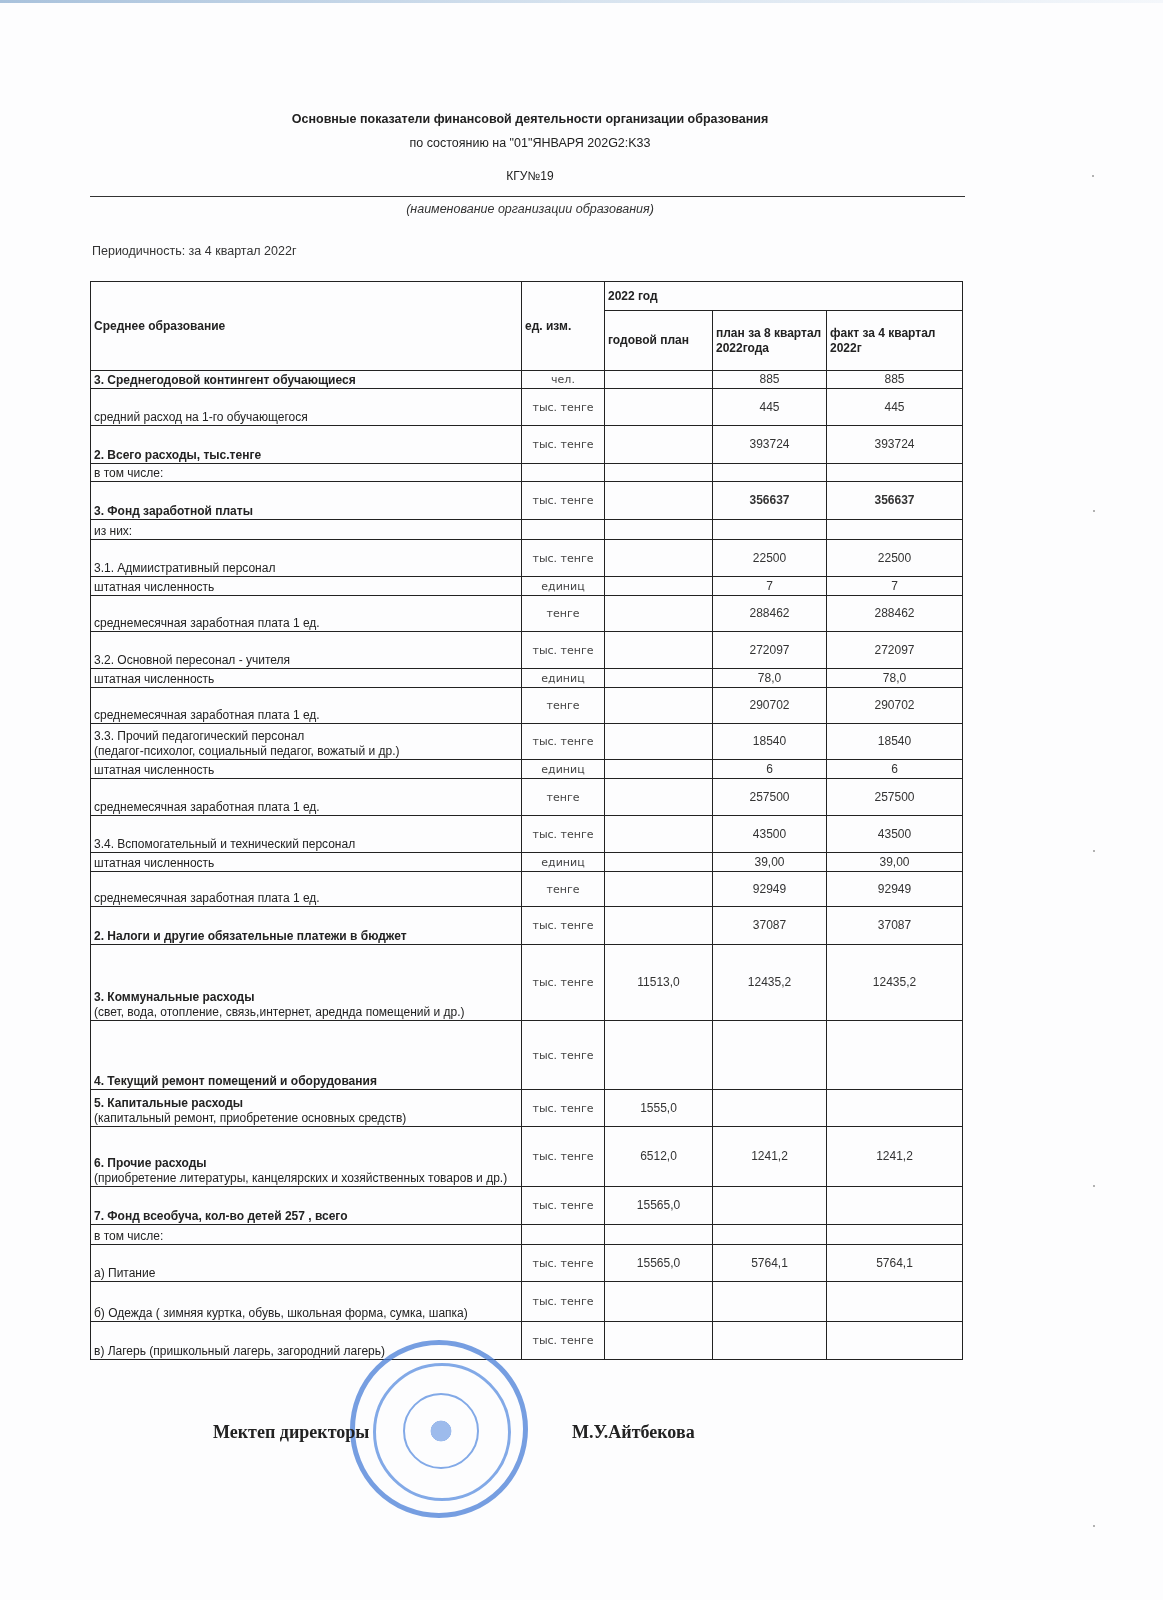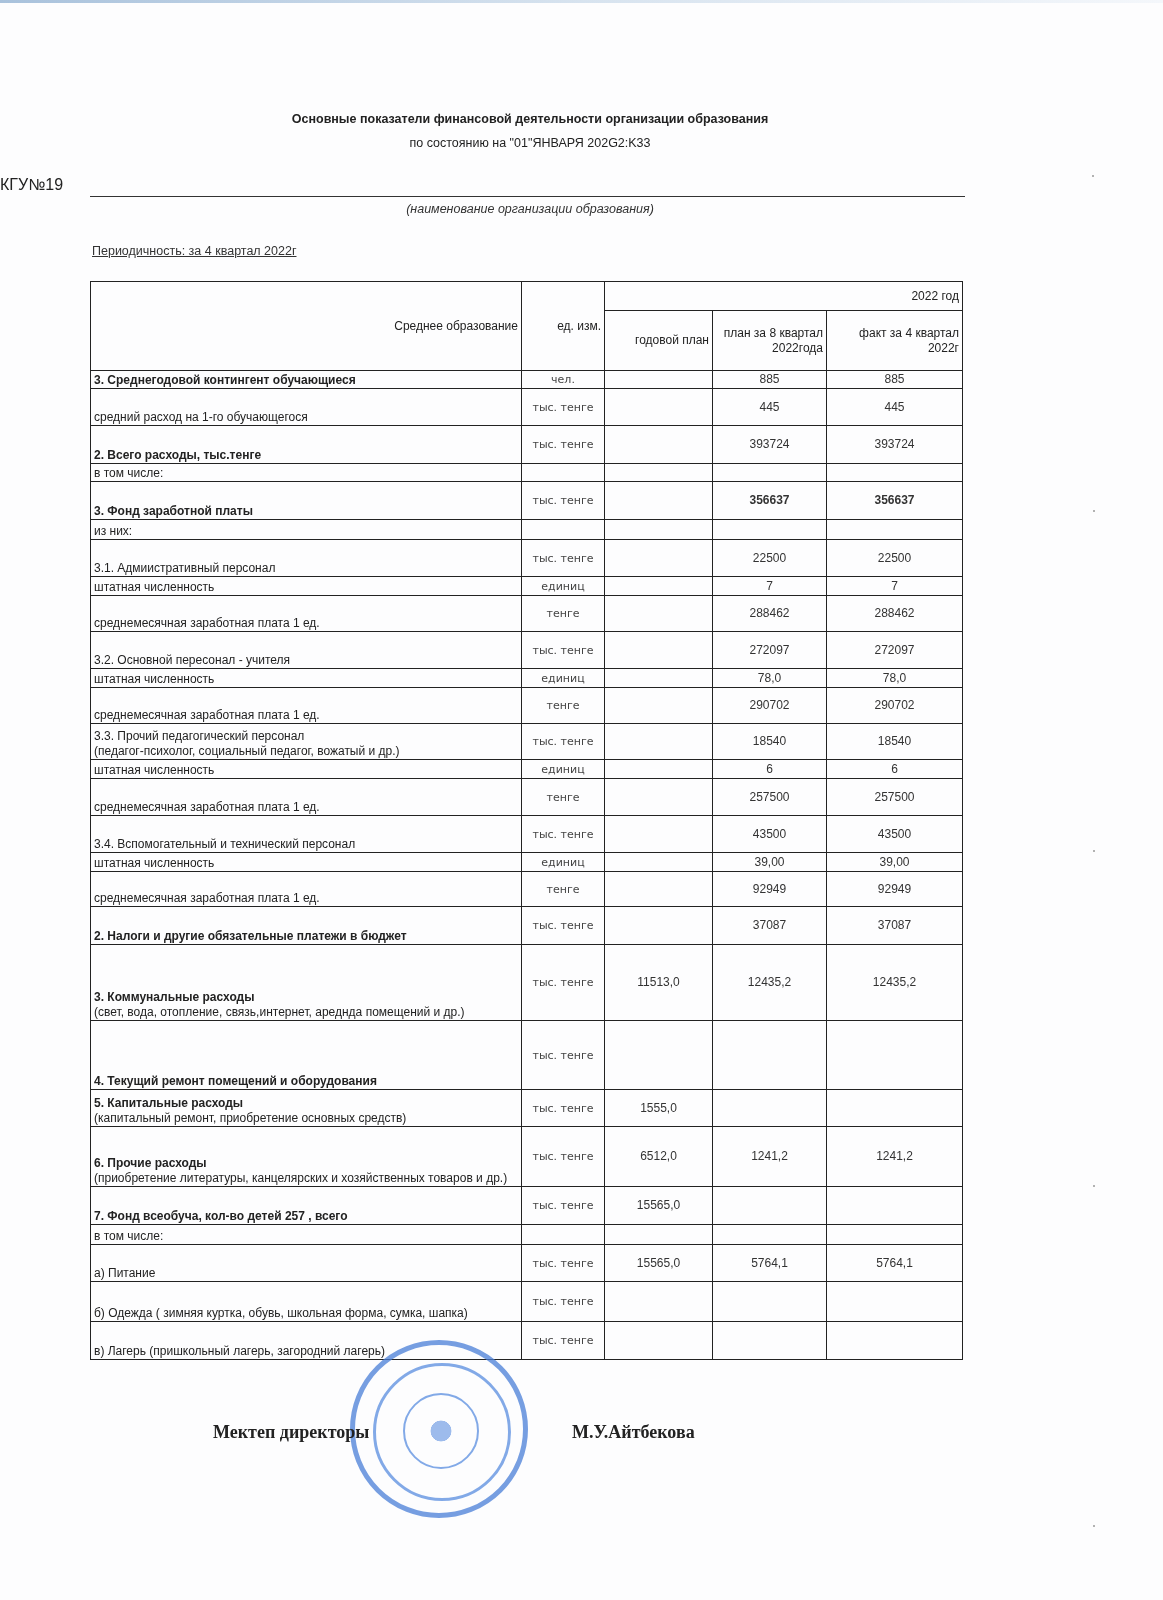--- a/index.html
+++ b/index.html
@@ -1,29 +1,29 @@
 <!DOCTYPE html>
 <html><head>
 <meta charset="utf-8">
 <style>
   html,body{margin:0;padding:0;background:#fdfdfe;}
   body{width:1163px;height:1600px;position:relative;overflow:hidden;font-family:"Liberation Sans",sans-serif;color:#222;}
   .topbar{position:absolute;left:0;top:0;width:1163px;height:3px;background:linear-gradient(90deg,#a9c2dc,#d7e3ef,#f4f7fb);}
   .title{position:absolute;left:0;width:1060px;text-align:center;font-size:12.5px;color:#222;}
   .t1{top:112px;font-weight:bold;}
   .t2{top:136px;}
-  .org{position:absolute;top:176px;left:0;width:1060px;font-size:16px;}
+  .org{position:absolute;top:169px;left:0;width:1060px;text-align:center;font-size:12px;}
   .orgline{position:absolute;top:196px;left:90px;width:875px;height:1px;background:#333;}
   .orgcap{position:absolute;top:202px;left:0;width:1060px;text-align:center;font-size:12.5px;font-style:italic;color:#333;}
-  .period{position:absolute;top:244px;left:92px;font-size:12.5px;color:#333;text-decoration:underline;}
+  .period{position:absolute;top:244px;left:92px;font-size:12.5px;color:#333;}
   table{position:absolute;left:90px;top:281px;border-collapse:collapse;font-size:12px;table-layout:fixed;}
   td{border:1px solid #222;padding:0 3px;vertical-align:bottom;line-height:15px;}
   td.u{text-align:center;color:#444;vertical-align:middle;font-family:"DejaVu Sans",sans-serif;font-size:11px;}
   td.n{text-align:center;vertical-align:middle;color:#333;}
-  td.h{text-align:right;vertical-align:middle;font-weight:normal;}
+  td.h{text-align:left;vertical-align:middle;font-weight:bold;}
   .b{font-weight:bold;}
   .sig{position:absolute;top:1422px;font-family:"Liberation Serif",serif;font-weight:bold;font-size:18px;color:#222;}
   .stamp{position:absolute;left:350px;top:1340px;width:178px;height:178px;border-radius:50%;border:5px solid #4a7fd8;box-sizing:border-box;opacity:.75;}
   .stamp::before{content:"";position:absolute;left:18px;top:18px;width:132px;height:132px;border-radius:50%;border:3px solid #5a8ee0;}
   .stamp::after{content:"";position:absolute;left:48px;top:48px;width:72px;height:72px;border-radius:50%;border:2px solid #5a8ee0;background:radial-gradient(circle,#7ea6e6 0 20%,transparent 21%);}
   .dot{position:absolute;width:2px;height:2px;background:#999;border-radius:50%;}
 </style>
 </head>
 <body>
 

